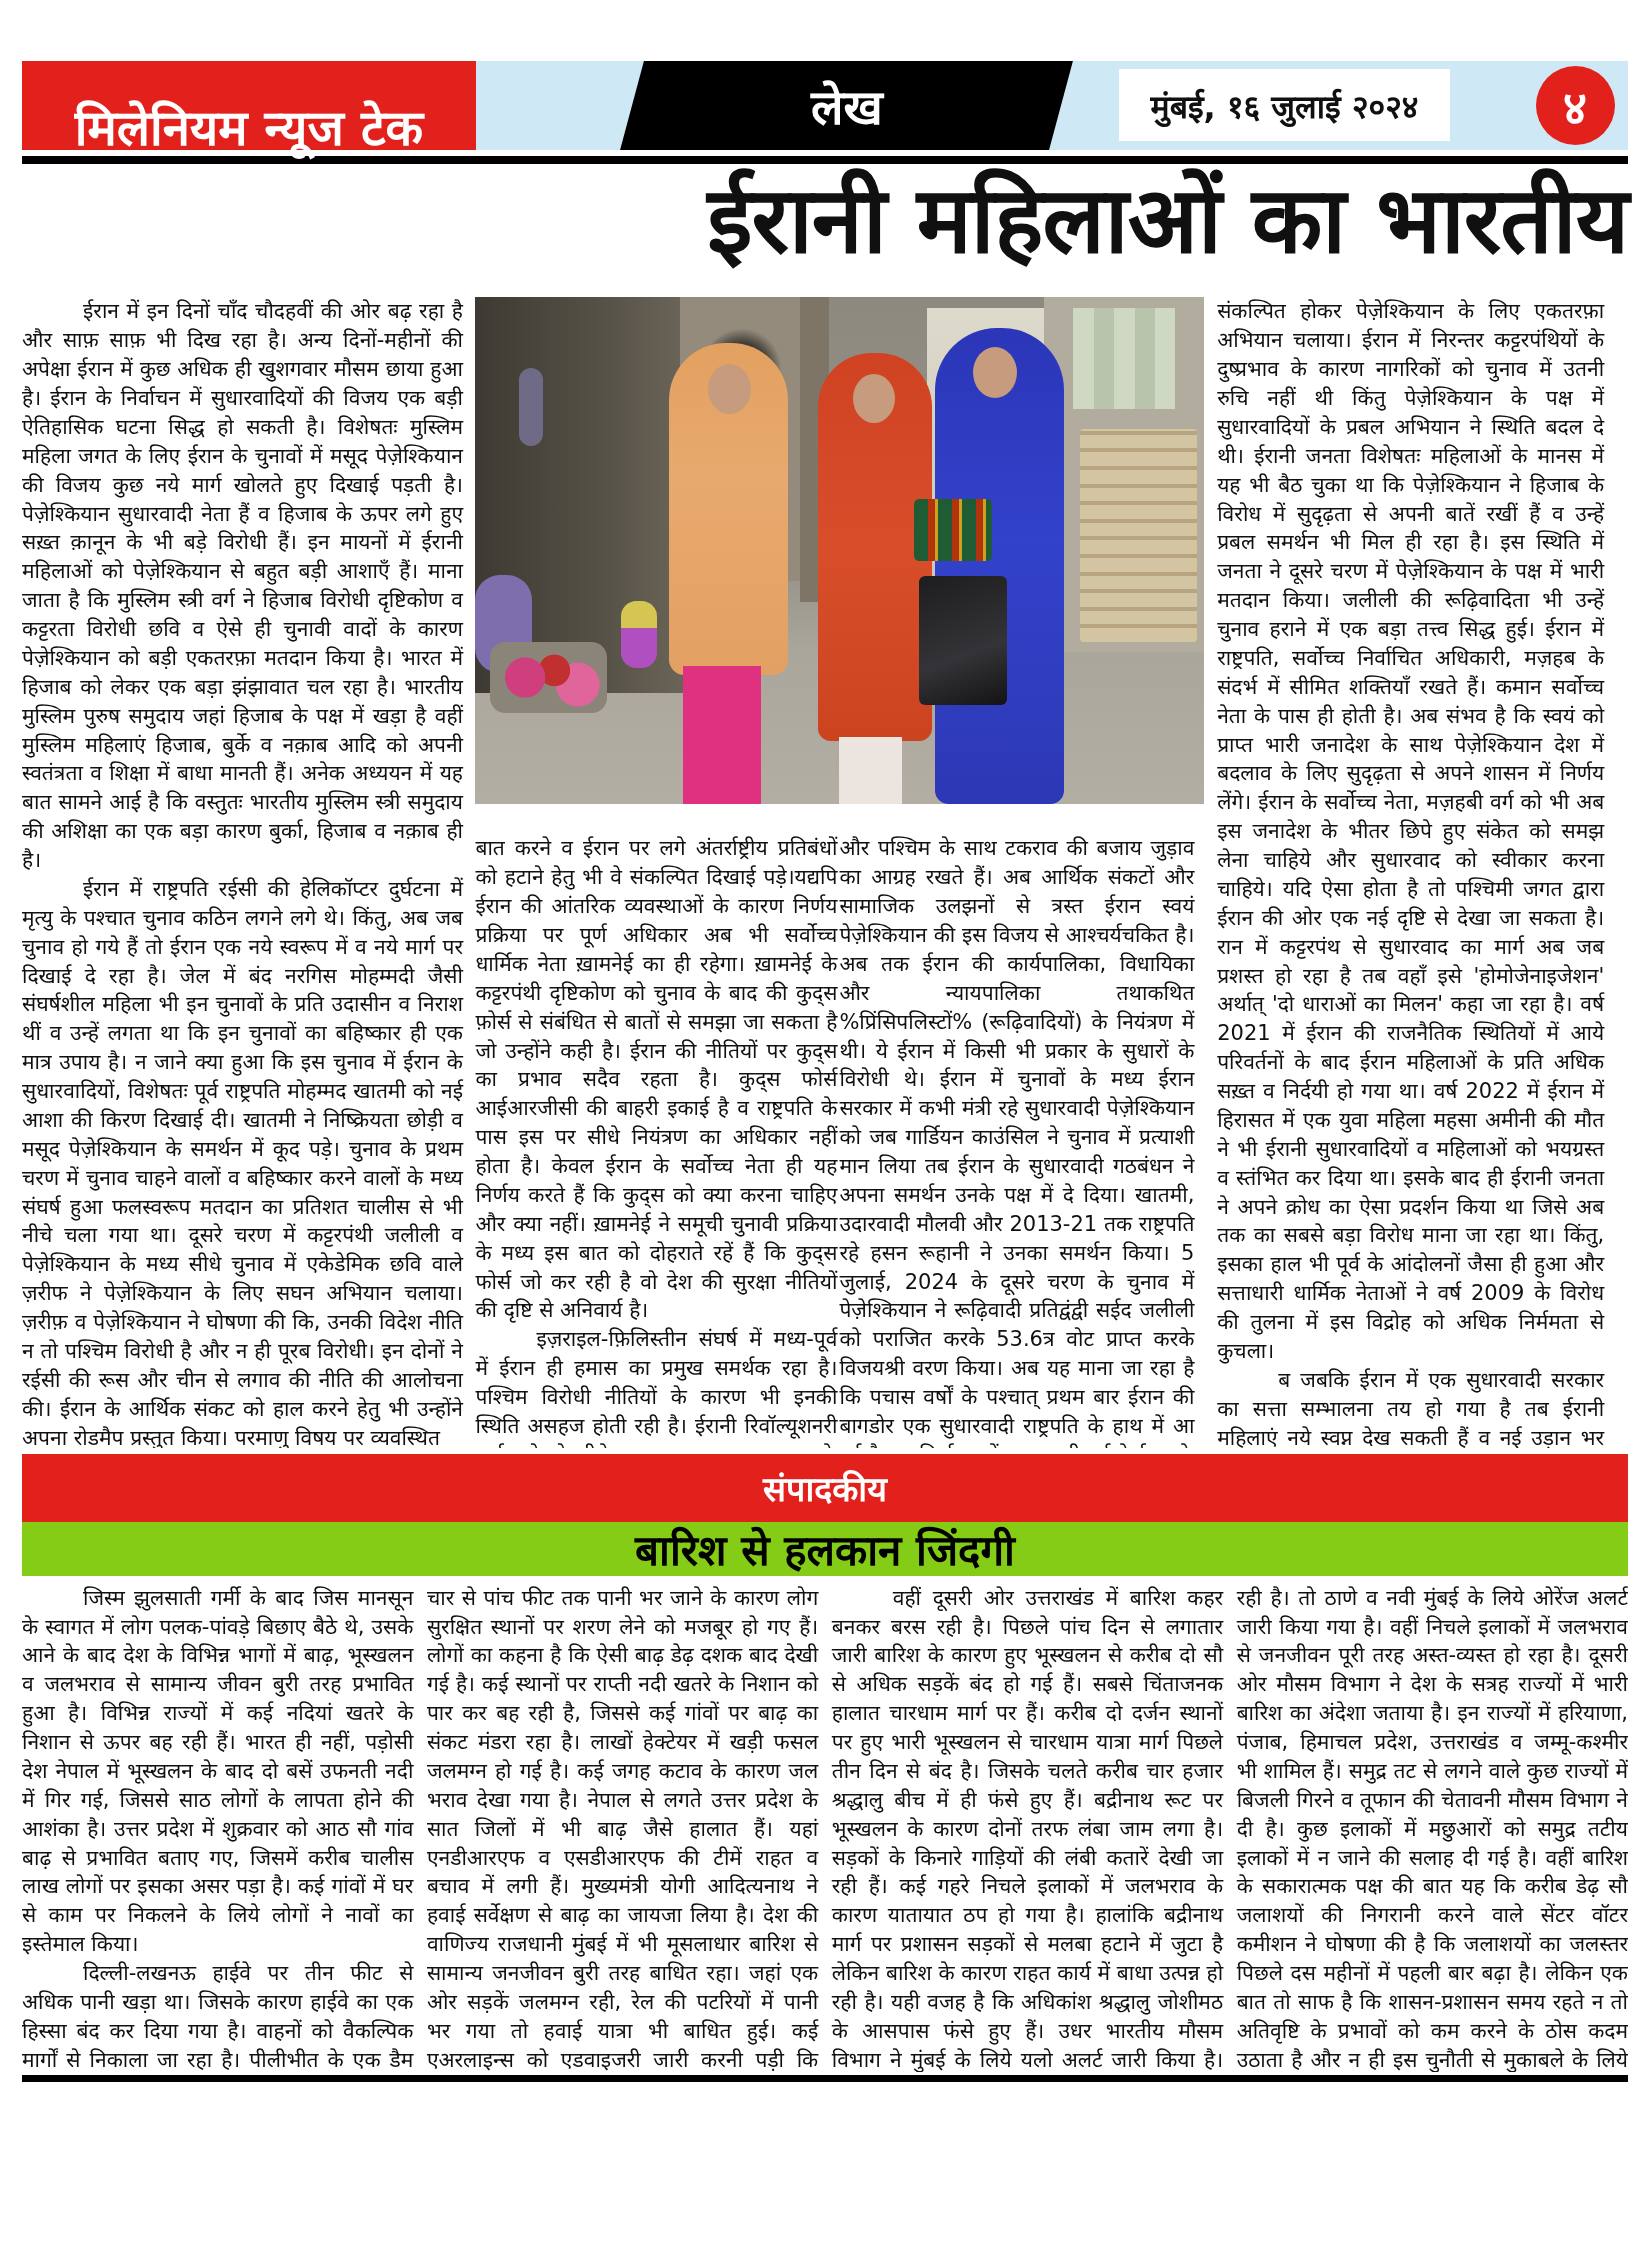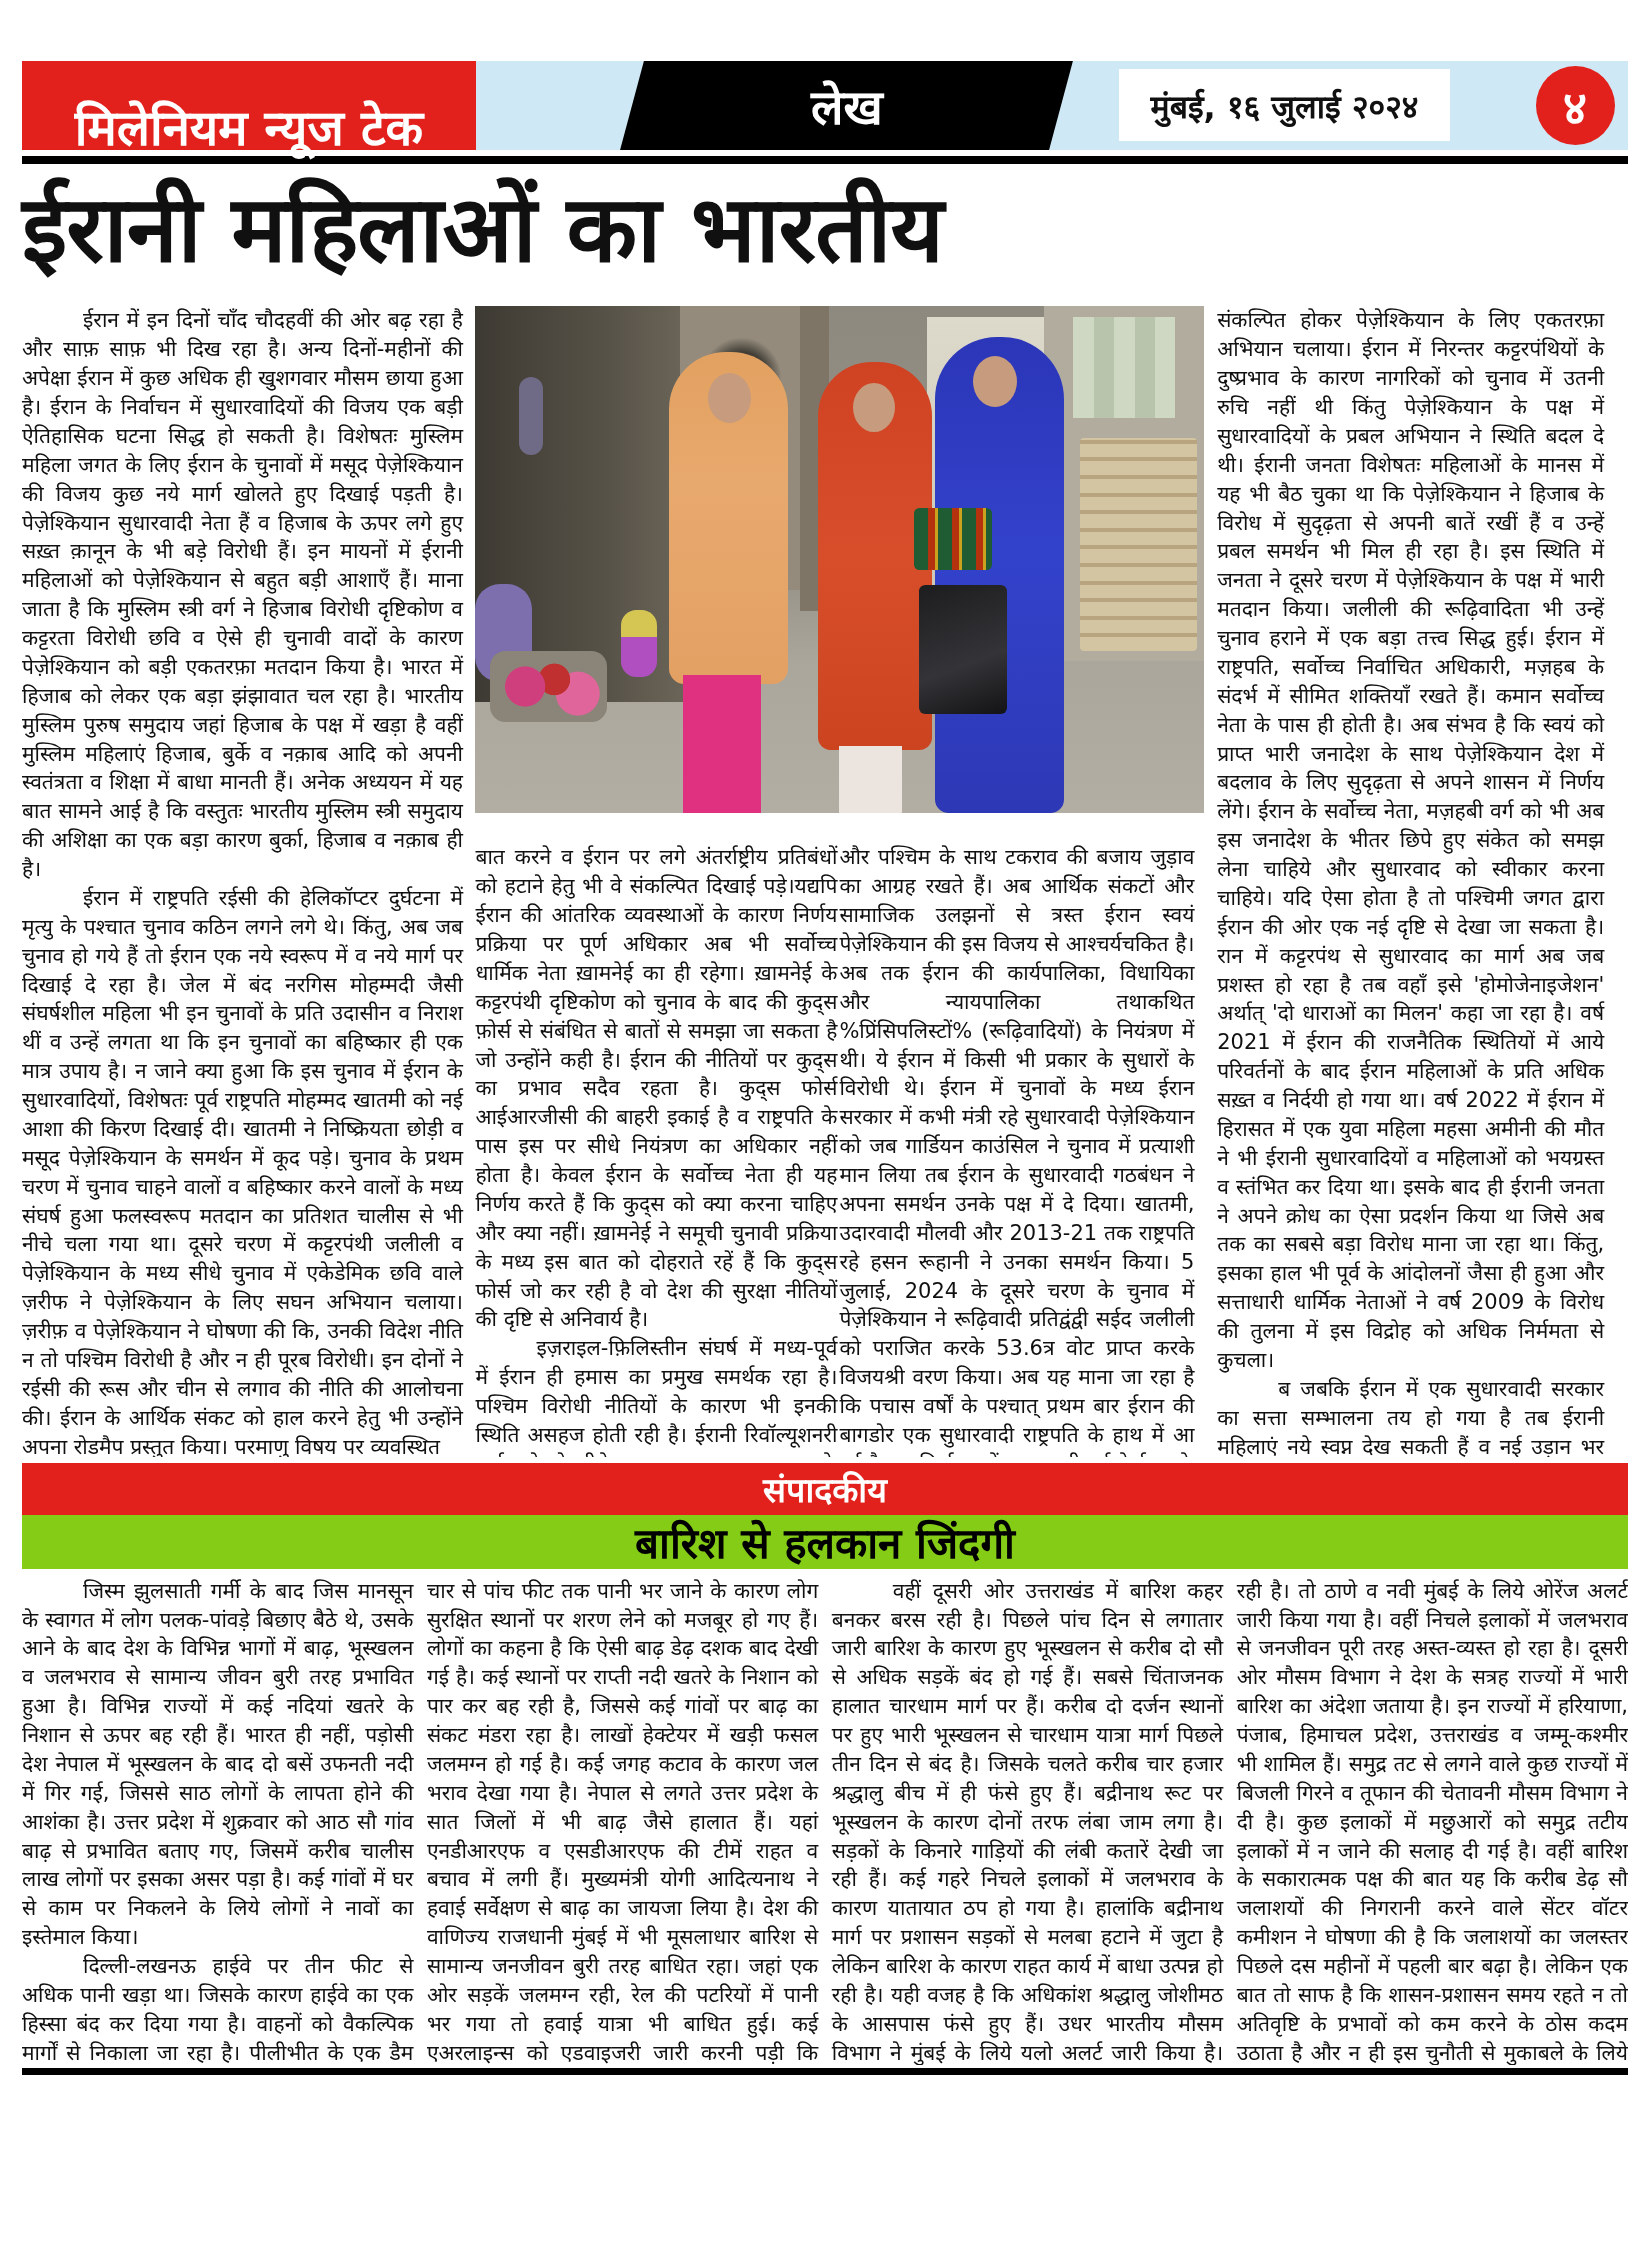--- a/index.html
+++ b/index.html
@@ -17,21 +17,21 @@
   .section-band{position:absolute;left:610px;top:0;width:429px;height:100%;
     transform:skewX(-15deg);display:flex;align-items:center;justify-content:center;}
   .section-band span{transform:skewX(15deg);color:#fff;font-weight:bold;font-size:48px;}
   .date-box{position:absolute;left:1097px;top:8.3px;width:331px;height:72px;background:#fff;
     display:flex;align-items:center;justify-content:center;font-weight:bold;font-size:32px;}
   .page-badge{position:absolute;right:13.5px;top:5.2px;width:79px;height:79px;border-radius:50%;
     display:flex;align-items:center;justify-content:center;color:#fff;font-size:46px;font-weight:bold;}
   .top-rule{height:8.3px;background:#000;margin-top:6.2px;}
 
   
-  .headline{margin-top:14px;text-align:left;font-weight:bold;line-height:1.13;
+  .headline{margin-top:5px;text-align:right;font-weight:bold;line-height:1.13;
     font-size:92px;letter-spacing:-1px;}
 
   
   .article{margin-top:24px;display:grid;grid-template-columns:441px 362px 355px 387px;
     column-gap:12.4px;height:1151px;overflow:hidden;}
   .bodytext{font-size:21px;line-height:1.375;text-align:justify;}
   .bodytext p{margin:0;}
   .bodytext p.indent{text-indent:61px;}
   .middle{grid-column:2 / span 2;}
   .mid-cols{display:flex;column-gap:2px;margin-top:30px;}
@@ -80,21 +80,21 @@
   .woman-right{left:63%;top:6%;width:129px;height:94%;}
   .wr-body{position:absolute;top:0;width:100%;height:100%;border-radius:62px 62px 13.5px 13.5px;
     background:linear-gradient(180deg,#2b36b8 0%,#3342cb 45%,#2c38b5 100%);}
   .wr-bag{position:absolute;left:-12%;top:52%;width:88px;height:129px;border-radius:6.2px;
     background:linear-gradient(160deg,#1d1d1f 0%,#343438 60%,#131315 100%);}
   .wr-clutch{position:absolute;left:-16%;top:36%;width:78px;height:62px;border-radius:5.2px;
     background:repeating-linear-gradient(90deg,#1f5c33 0 14.5px,#b5320f 14.5px 21px,#caa21d 21px 24px);}
   .ph-pillar{position:absolute;left:44.5%;top:0;width:4%;height:60%;background:#7e7567;}
 
   
-  .ed-kicker{margin-top:5.2px;height:52px;display:flex;align-items:center;justify-content:center;
+  .ed-kicker{margin-top:5.2px;height:68px;display:flex;align-items:center;justify-content:center;
     color:#fff;font-weight:bold;font-size:34px;}
   .ed-title{height:54px;display:flex;align-items:center;justify-content:center;
     color:#000;font-weight:bold;font-size:42px;}
   .ed-cols{margin-top:8px;display:grid;grid-template-columns:repeat(4,1fr);column-gap:13.5px;
     height:488px;overflow:hidden;}
   .bottom-rule{height:7.2px;background:#000;margin-top:3.1px;}
 </style>
 </head>
 <body>
 

